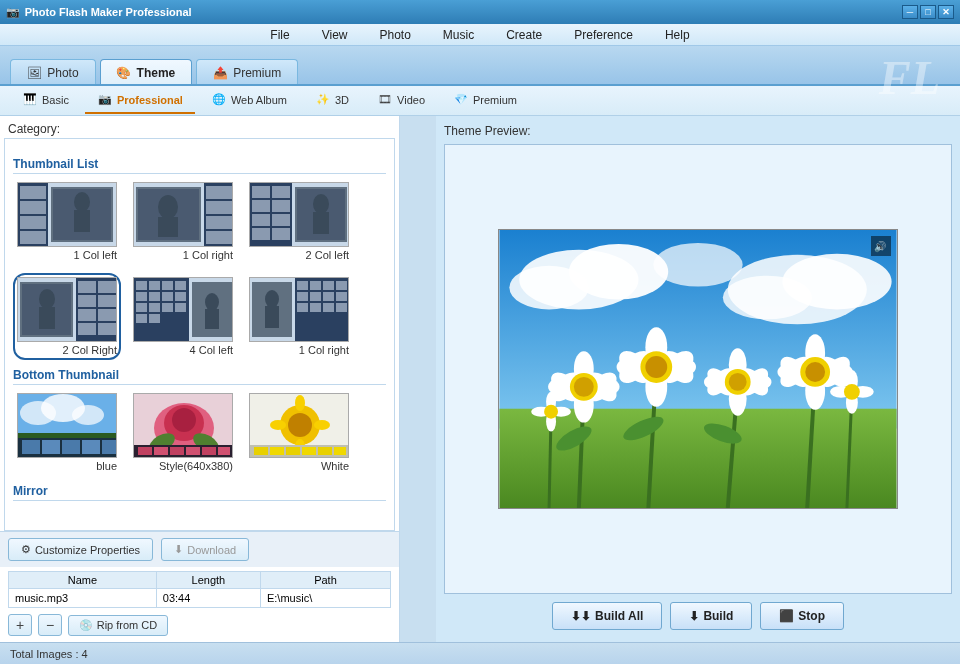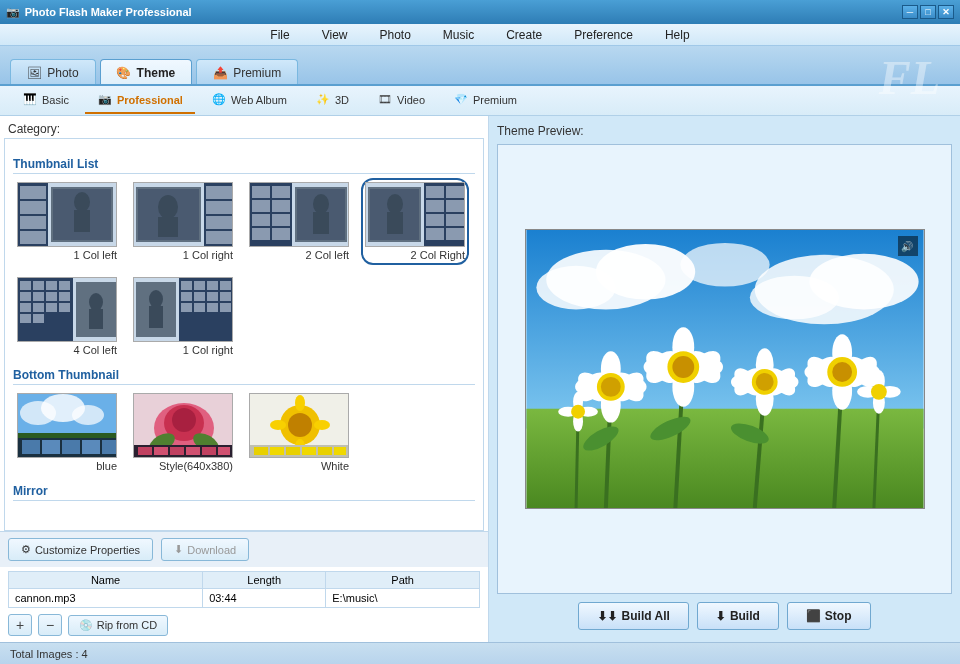--- a/index.html
+++ b/index.html
@@ -117,21 +117,21 @@
     }
 
     
     #main-content {
       display: flex;
       height: calc(664px - 24px - 22px - 40px - 30px - 22px);
     }
 
     
     #left-panel {
-      width: 489px;
+      width: 400px;
       background: white;
       border-right: 1px solid #c0d8ec;
       display: flex;
       flex-direction: column;
       overflow: hidden;
     }
 
     #category-header {
       padding: 6px 8px 2px;
       font-size: 12px;
@@ -284,20 +284,21 @@
       color: #333;
     }
 
     
     #right-panel {
       flex: 1;
       background: #d0e8f8;
       display: flex;
       flex-direction: column;
       padding: 8px;
+      margin-left: 36px;
     }
 
     #preview-label {
       font-size: 12px;
       color: #333;
       margin-bottom: 6px;
     }
 
     #preview-frame {
       flex: 1;
@@ -659,21 +660,21 @@
       <table id="music-table">
         <thead>
           <tr>
             <th>Name</th>
             <th>Length</th>
             <th>Path</th>
           </tr>
         </thead>
         <tbody>
           <tr>
-            <td>cannon.mp3</td>
+            <td>music.mp3</td>
             <td>03:44</td>
             <td>E:\music\</td>
           </tr>
         </tbody>
       </table>
       <div id="music-controls">
         <div class="music-btn">+</div>
         <div class="music-btn">−</div>
         <div class="rip-btn">
           <span>💿</span>

